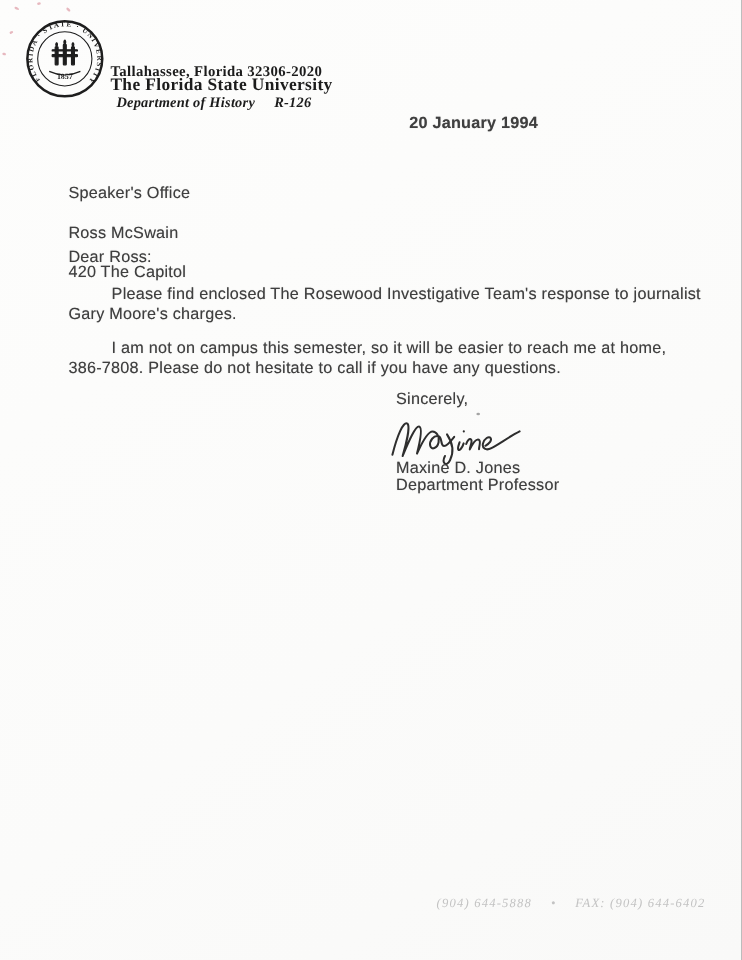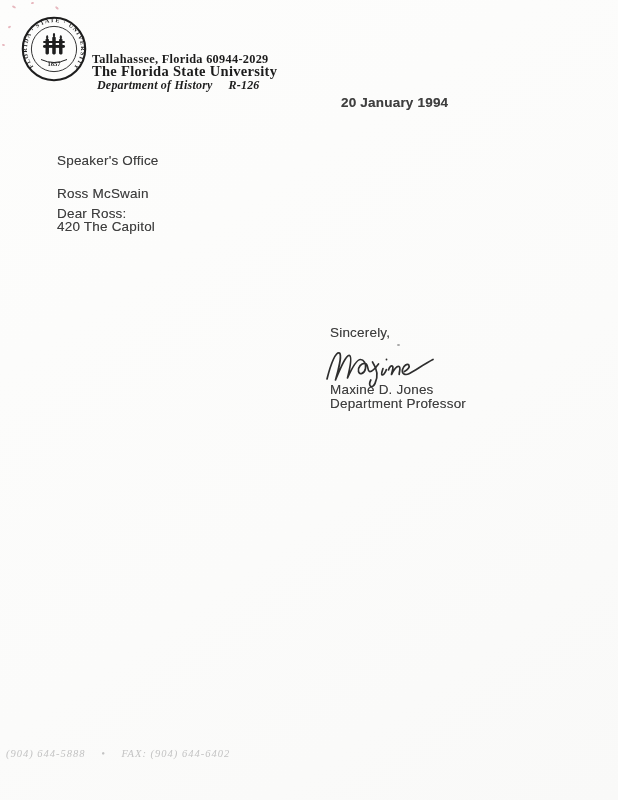--- a/index.html
+++ b/index.html
@@ -42,21 +42,21 @@
   .para{width:540px;line-height:17px;}
   .p1{left:57px;top:236px;text-indent:36px;}
   .p2{left:57px;top:281px;text-indent:36px;}
   .closing{left:330px;top:325px;}
   .sig{left:322px;top:344px;width:124px;height:48px;}
   .sig-fleck{left:397px;top:344px;width:3px;height:2px;background:#8f8f8f;border-radius:50%;opacity:.8;}
   .signer-name{left:330px;top:382px;}
   .signer-title{left:330px;top:396px;}
   
   .footer{
-    left:0;top:748px;width:594px;text-align:left;
+    left:0;top:748px;width:594px;text-align:right;
     font-family:"Liberation Serif",serif;font-style:italic;
     font-size:10.5px;color:#c3c3c3;letter-spacing:1px;
   }
   .footer span{margin:0 6px;}
   
   .speck{border-radius:40% 60% 50% 50%;background:rgba(214,128,140,0.55);}
 </style>
 </head>
 <body>
 
@@ -84,36 +84,40 @@
       <path d="M34 18.2 q1.5 1.7 0 3.8 q-1.5 -2.1 0 -3.8"></path>
       <path d="M40.8 20.5 q1.4 1.5 0 3.5 q-1.4 -2 0 -3.5"></path>
       <rect x="23.5" y="30.5" width="21" height="1.8" rx="0.4"></rect>
       <rect x="23.5" y="26.5" width="21" height="1" rx="0.3"></rect>
     </g>
     <path d="M21 44.5 Q34 50.5 47 44.5" fill="none" stroke="#1e1e1e" stroke-width="1"></path>
     <text x="34" y="50.6" text-anchor="middle" font-family="Liberation Serif, serif" font-size="6.6" font-weight="bold" fill="#1e1e1e">1857</text>
   </svg>
 
   <div class="abs lh-uni">The Florida State University</div>
-  <div class="abs lh-city">Tallahassee, Florida 60944-2029</div>
+  <div class="abs lh-city">Tallahassee, Florida 32306-2020</div>
   <div class="abs lh-dept">
     <span>Department of History</span>
     <span>R-126</span>
   </div>
 
   <div class="abs typed date">20 January 1994</div>
 
   <div class="abs typed recipient">
     <div>Speaker's Office</div>
     <div>Ross McSwain</div>
     <div>420 The Capitol</div>
   </div>
 
   <div class="abs typed salutation">Dear Ross:</div>
 
+  <div class="abs typed para p1">Please find enclosed The Rosewood Investigative Team's response to journalist
+Gary Moore's charges.</div>
+  <div class="abs typed para p2">I am not on campus this semester, so it will be easier to reach me at home,
+386-7808.  Please do not hesitate to call if you have any questions.</div>
 
   <div class="abs typed closing">Sincerely,</div>
 
   <svg class="abs sig" viewBox="0 0 124 48" aria-label="Maxine">
     <g fill="none" stroke="#2e2e2e" stroke-width="1.7" stroke-linecap="round" stroke-linejoin="round">
       <path d="M5 35 C9 19 14 7 17.5 9 C20 11 16.5 26 13.5 36 C18.5 24 24.5 10 27.5 11.5 C30.5 13 27.5 26 25.5 34 C29.5 25 34.5 15.5 38.5 15.5 C41.5 15.5 44.5 19.5 43.5 24.5 C42.5 29.5 37.5 31.5 36.5 27.5 C35.5 23.5 39.5 18.5 43.5 19.5 C46.5 20.3 45 26.5 47.5 27.5 C50 28.3 53.5 24 56.5 20"></path>
       <path d="M50.5 18 C54.5 24 57 31.5 53 39.5 C50 45.6 45.8 42 48.8 36"></path>
       <path d="M61 24.5 C60 27.5 59 29.8 60 30.8 C61 31.8 63.4 28.8 64.4 25.5"></path>
       <path d="M66.5 26 C67.5 23 69.5 20.8 70.7 22.5 C71.8 24.2 69.5 28.5 69.5 30.5 C71.5 26.5 74.8 21.5 77 22.5 C79.2 23.5 77 28.5 77.2 30.3"></path>
       <path d="M82.5 27.5 C86 25.5 88 23 86.8 21 C85.6 19 81.5 21.5 80.5 25.5 C79.5 29.7 83 31.8 87.5 29.5 C94 26 103 19.5 111 15.5"></path>

